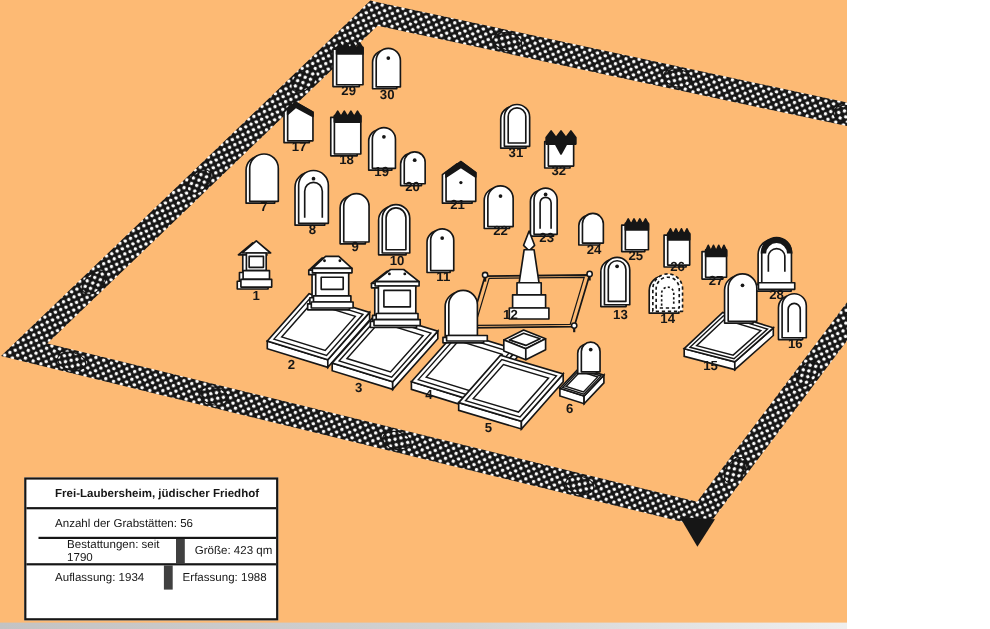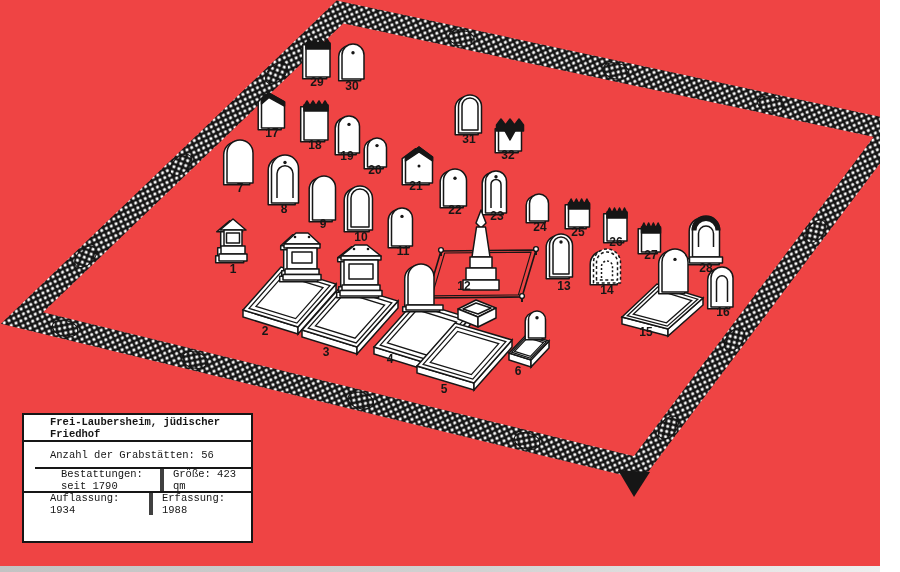--- a/index.html
+++ b/index.html
@@ -1,35 +1,35 @@
 <!DOCTYPE html>
 <html><head>
 <meta charset="utf-8">
 <style>
   html,body{margin:0;padding:0;background:#ffffff;}
-  #stage{position:relative;width:880px;height:572px;background:#ef4444;overflow:hidden;
+  #stage{position:relative;width:770px;height:572px;background:#fdba74;overflow:hidden;
          font-family:"Liberation Sans", sans-serif;}
   #plan-svg{position:absolute;left:0;top:0;}
   
-  #info-box{position:absolute;left:22px;top:413px;width:231px;height:130px;
+  #info-box{position:absolute;left:22px;top:434px;width:231px;height:130px;
             box-sizing:border-box;border:2px solid #161616;background:#ffffff;
-            display:flex;flex-direction:column;font-family:Liberation Mono, monospace;}
+            display:flex;flex-direction:column;}
   .ib-row{box-sizing:border-box;display:flex;align-items:center;
           font-size:10.5px;color:#161616;flex:0 0 auto;}
   .ib-row + .ib-row{border-top:2px solid #161616;}
   .ib-title{height:25px;font-weight:bold;padding-left:26px;}
   .ib-r2{height:24px;padding-left:26px;}
   .ib-r3{height:27px;padding-left:26px;}
   .ib-split{padding-left:0;}
   .ib-r4{height:24px;margin-left:11px;}
   .ib-r5{height:24px;align-items:flex-end;}
   .ib-cell-a{box-sizing:border-box;width:125px;padding-left:26px;align-self:stretch;
              display:flex;align-items:center;}
   .ib-cell-b{box-sizing:border-box;flex:1;padding-left:9px;align-self:stretch;
-             display:flex;align-items:center;border-left:4px solid #404040;}
+             display:flex;align-items:center;border-left:8px solid #404040;}
   
   #scan-strip{position:absolute;left:0;bottom:0;width:100%;height:6px;
               background:linear-gradient(to right,#c3c3c3 0%,#d2d2d2 55%,#efefef 100%);}
 </style>
 </head>
 <body>
 
 <div id="stage">
   <svg id="plan-svg" width="900" height="572" viewBox="0 0 900 572">
       <defs>

